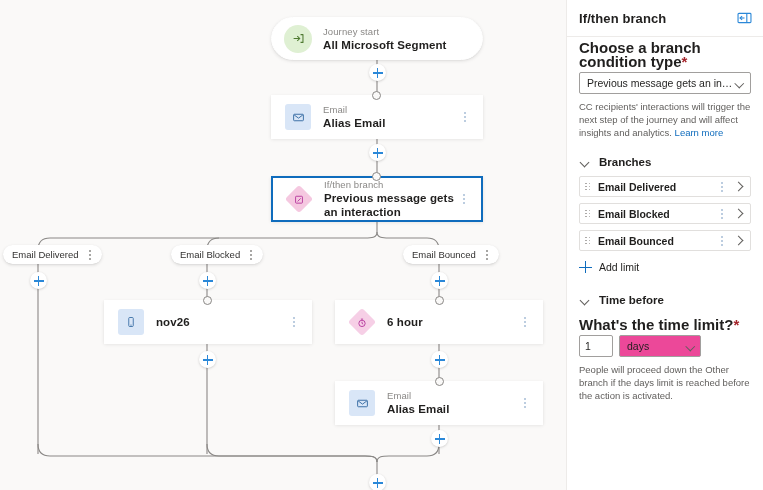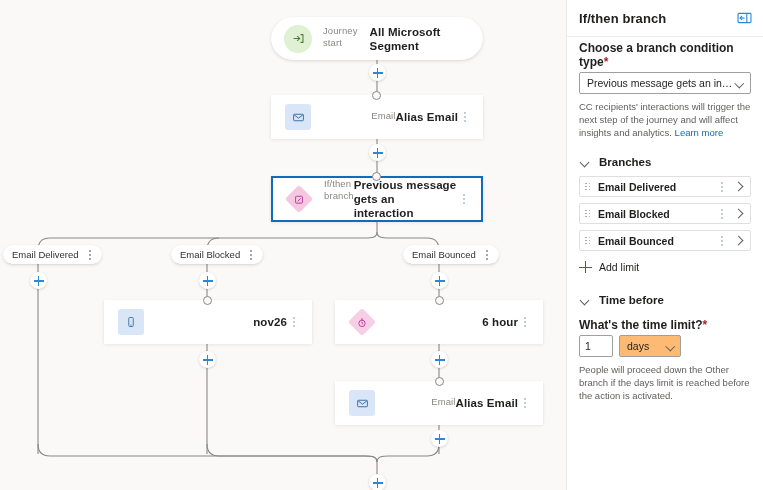--- a/index.html
+++ b/index.html
@@ -45,21 +45,21 @@
   .ico-circle { width: 28px; height: 28px; border-radius: 50%; background: #dff0d3; display:flex; align-items:center; justify-content:center; }
   .ico-sq { width: 26px; height: 26px; border-radius: 3px; background: #d9e6f7; display:flex; align-items:center; justify-content:center; }
   .ico-dia {
     width: 20px; height: 20px; background: #f5c8e0;
     transform: rotate(45deg); border-radius: 3px;
     display:flex; align-items:center; justify-content:center;
   }
   .ico-dia > * { transform: rotate(-45deg); }
   .ico-dia.wait { background: #f6cfe6; }
 
-  .card-txt { display: flex; justify-content: flex-end; flex: 1 1 auto; min-width: 0; }
+  .card-txt { display: flex; flex-direction: column; justify-content: space-between; flex: 1 1 auto; min-width: 0; }
   .card-sub { font-size: 9.5px; color: #8a8886; line-height: 12px; letter-spacing: .1px; }
   .card-title { font-size: 11.5px; font-weight: bold; color: #201f1e; line-height: 14px; letter-spacing: .1px; }
 
   .kebab {
     width: 14px; height: 20px; flex: 0 0 14px;
     display:flex; flex-direction:column; align-items:center; justify-content:center; gap:2px;
     cursor: pointer;
   }
   .kebab i { width: 2px; height: 2px; border-radius: 50%; background: #a6bcd6; display:block; }
 
@@ -133,21 +133,21 @@
     flex: 0 0 12px; position: relative;
   }
   .chev::after {
     content: ""; position: absolute; left: 1.5px; top: 2.5px;
     width: 6px; height: 6px;
     border-right: 1.2px solid #605e5c; border-bottom: 1.2px solid #605e5c;
     transform: rotate(45deg);
   }
   .sect-lbl { font-size: 11.5px; font-weight: bold; color: #201f1e; }
 
-  .fld-lbl { font-size: 12px; font-weight: bold; color: #201f1e; margin: 4px 0 3px; line-height: 14px; }
+  .fld-lbl { font-size: 15px; font-weight: bold; color: #201f1e; margin: 4px 0 3px; line-height: 14px; }
   .req { color: #a4262c; font-weight: bold; }
 
   .select {
     height: 22px; width: 100%;
     border: 1px solid #a19f9d; border-radius: 2px;
     background: #fff;
     display: flex; align-items: center;
     padding: 0 6px 0 7px;
     box-sizing: border-box;
     font-size: 10.5px; color: #201f1e;
@@ -193,23 +193,23 @@
 
   .tl-row { display: flex; align-items: center; gap: 6px; margin-top: 2px; }
   .num-in {
     width: 34px; height: 22px;
     border: 1px solid #a19f9d; border-radius: 2px;
     background: #fff; box-sizing: border-box;
     font-size: 10.5px; color: #201f1e;
     padding: 0 5px; font-family: "Liberation Sans", sans-serif;
   }
   .unit-sel {
-    width: 62px; height: 22px;
+    width: 82px; height: 22px;
     border: 1px solid #a19f9d; border-radius: 2px;
-    background: #fdba74;
+    background: #ec4899;
     display: flex; align-items: center; justify-content: space-between;
     padding: 0 5px 0 7px; box-sizing: border-box;
     font-size: 10.5px; color: #201f1e; cursor: pointer;
   }
 
   .panel-ico { width: 15px; height: 12px; cursor: pointer; }
 
   svg.gi { display: block; }
 </style>
 </head>

